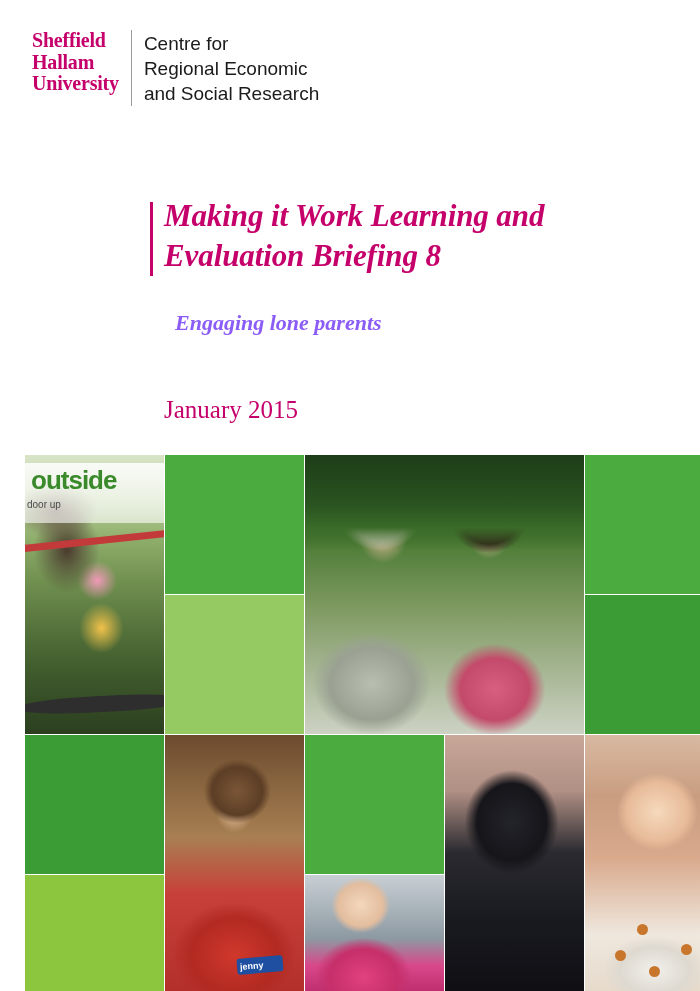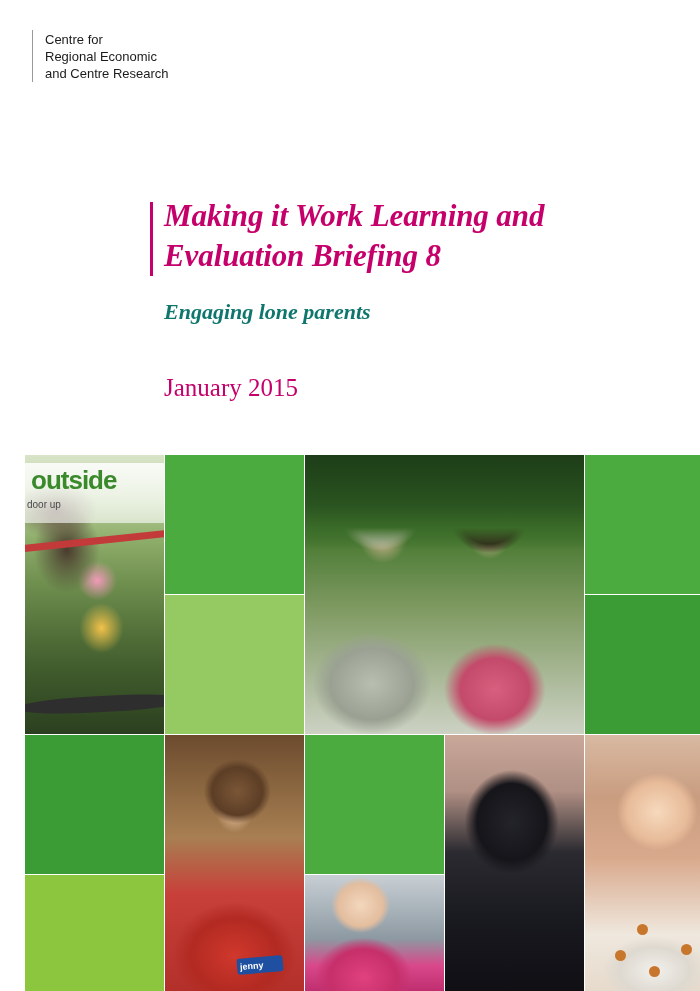--- a/index.html
+++ b/index.html
@@ -41,21 +41,21 @@
   }
   .logo-divider {
     width: 1px;
     align-self: stretch;
     background: #9a9a9a;
     margin-right: 12px;
   }
   .logo-centre {
     font-family: "Liberation Sans", sans-serif;
     color: #1b1b1b;
-    font-size: 13px;
+    font-size: 19px;
     line-height: 1.32;
     padding-top: 1px;
   }
 
   
   .title-area {
     position: absolute;
     left: 150px;
     top: 196px;
     width: 520px;
@@ -75,24 +75,24 @@
     color: #c5006b;
     font-size: 31px;
     line-height: 1.30;
     margin: 0;
     padding-left: 14px;
     letter-spacing: -0.1px;
   }
   .doc-subtitle {
     font-family: "Liberation Serif", serif;
     font-style: italic;
-    color: #0f766e;
+    color: #8b5cf6;
     font-size: 22px;
     line-height: 1.2;
-    margin: 0;
+    margin: 11px;
     padding-left: 14px;
     padding-top: 22px;
   }
   .doc-date {
     font-family: "Liberation Serif", serif;
     color: #c5006b;
     font-size: 25px;
     line-height: 1.2;
     margin: 0;
     padding-left: 14px;
@@ -251,25 +251,30 @@
     width: 11px; height: 11px;
     border-radius: 50%;
     background: #c8762c;
   }
 </style>
 </head>
 <body>
 
 <div class="header">
   <div class="logo-block">
+    <div class="logo-shu">
+      <div>Sheffield</div>
+      <div>Hallam</div>
+      <div>University</div>
+    </div>
     <div class="logo-divider"></div>
     <div class="logo-centre">
       <div>Centre for</div>
       <div>Regional Economic</div>
-      <div>and Centre Research</div>
+      <div>and Social Research</div>
     </div>
   </div>
 </div>
 
 <div class="title-area">
   <div class="title-rule"></div>
   <h1 class="doc-title">Making it Work Learning and Evaluation Briefing 8</h1>
   <h2 class="doc-subtitle">Engaging lone parents</h2>
   <div class="doc-date">January 2015</div>
 </div>

